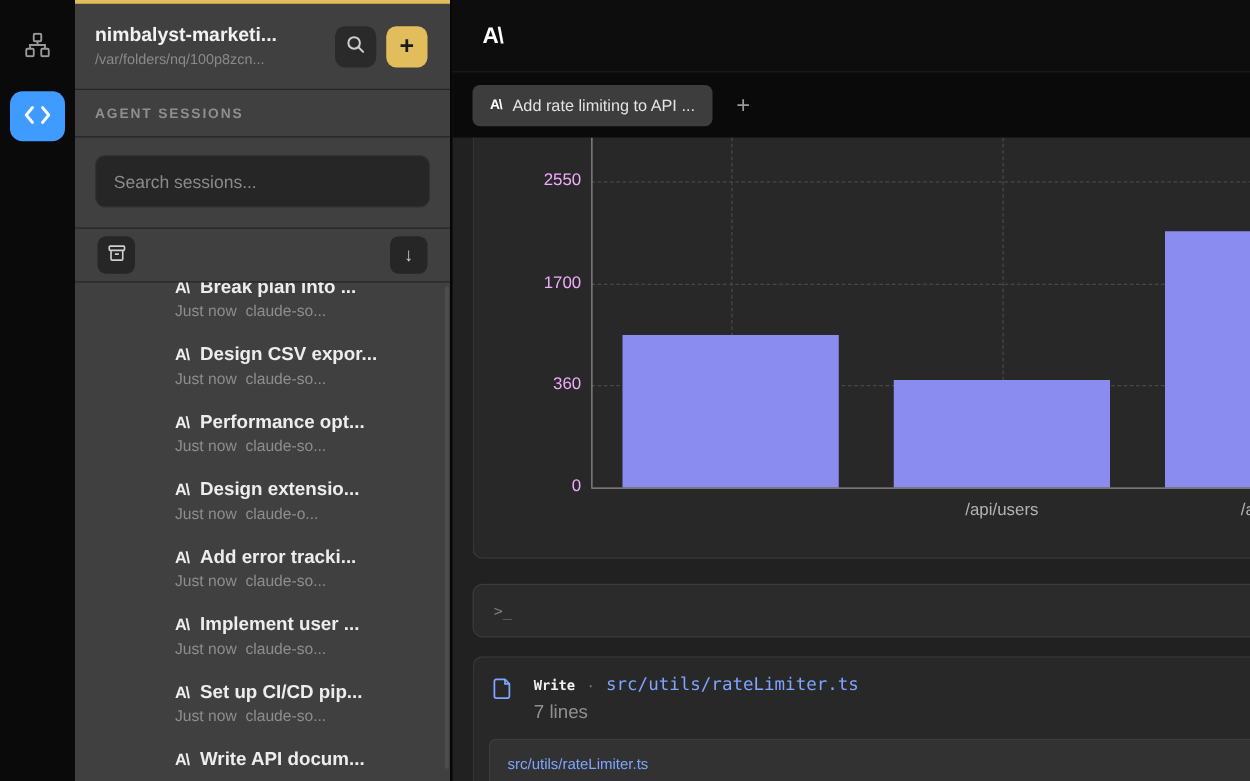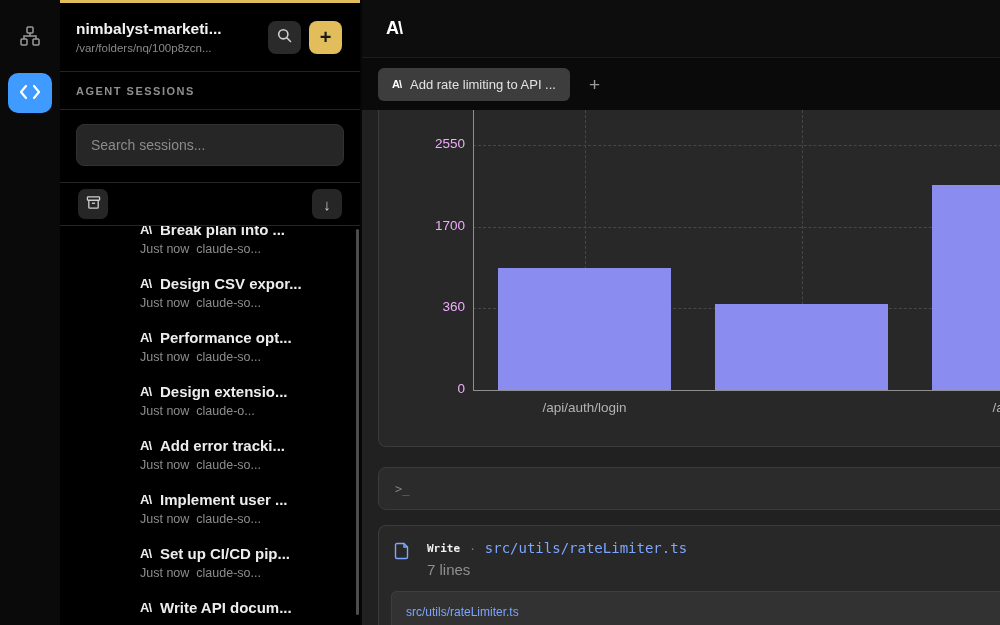--- a/index.html
+++ b/index.html
@@ -20,21 +20,21 @@
     cursor:pointer;
   }
   .code-btn {
     position:absolute; left:8px; top:73px; width:44px; height:40px;
     background:var(--accent_blue); border:none; border-radius:10px;
     display:flex; align-items:center; justify-content:center; cursor:pointer;
   }
   
   .sidebar {
     position:absolute; left:60px; top:0; width:300px; height:625px;
-    background:#000000; border-top:3px solid var(--accent_gold);
+    background:#404040; border-top:3px solid var(--accent_gold);
     z-index:4; overflow:hidden;
   }
   .ws-header {
     display:flex; align-items:center; justify-content:space-between;
     padding:12px 18px 12px 16px; height:69px; border-bottom:1px solid #242424;
   }
   .ws-title { font-size:15.5px; font-weight:bold; color:#f2f2f2; white-space:nowrap; }
   .ws-path { font-size:11.5px; color:#8a8a8a; margin-top:4px; white-space:nowrap; }
   .ws-actions { display:flex; gap:8px; }
   .icon-btn {
@@ -309,23 +309,23 @@
           <div class="grid-h" style="top: 198.333px; left: 94px; width: 544px;"></div>
           <div class="y-label" style="top: 189.333px;">360</div>
           <div class="grid-h" style="top: 116.667px; left: 94px; width: 544px;"></div>
           <div class="y-label" style="top: 107.667px;">1700</div>
           <div class="grid-h" style="top: 35px; left: 94px; width: 544px;"></div>
           <div class="y-label" style="top: 26px;">2550</div>
           <div class="axis-v" style="left: 94px; top: 0px; height: 280px;"></div>
           <div class="axis-h" style="top: 280px; left: 94px; width: 544px;"></div>
           <div class="grid-v" style="left: 205.5px; top: 0px; height: 280px;"></div>
           <div class="bar" style="left: 119px; top: 157.98px; width: 173px; height: 122.02px; background: rgb(139, 140, 240);"></div>
-          <div class="x-label" style="left: 105.5px; top: 290px; width: 200px;">/api/auth/login</div>
           <div class="grid-v" style="left: 422.5px; top: 0px; height: 280px;"></div>
           <div class="bar" style="left: 336px; top: 194.01px; width: 173px; height: 85.9902px; background: rgb(139, 140, 240);"></div>
+          <div class="x-label" style="left: 322.5px; top: 290px; width: 200px;">/api/users</div>
           <div class="bar" style="left: 553px; top: 75.3529px; width: 173px; height: 204.647px; background: rgb(139, 140, 240);"></div>
           <div class="x-label" style="left: 539.5px; top: 290px; width: 200px;">/api/data</div>
         </div>
     </section>
 
     <section class="terminal">
       <span class="prompt">&gt;_</span>
     </section>
 
     <section class="panel write-panel">

